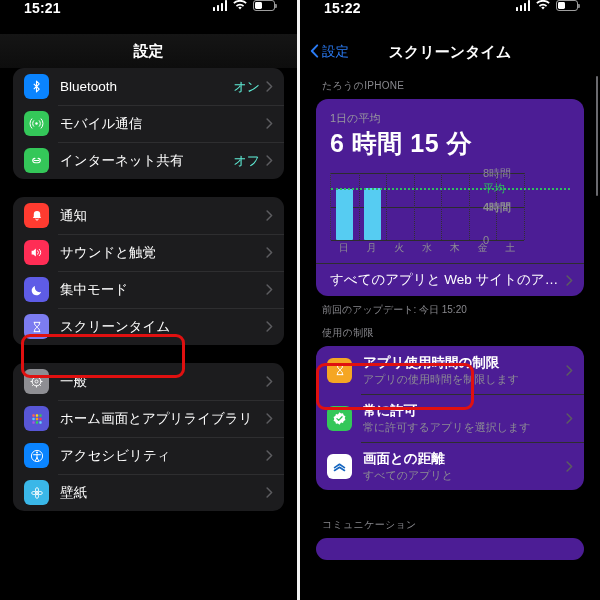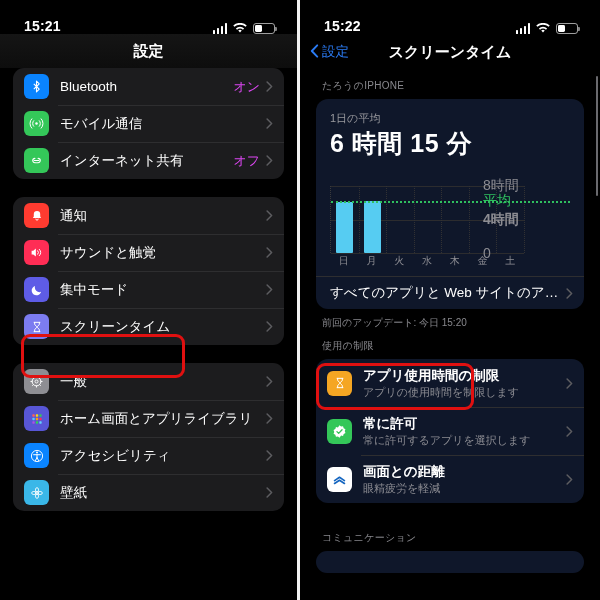--- a/index.html
+++ b/index.html
@@ -10,21 +10,21 @@
   }
   .screens{position:relative;width:600px;height:600px;display:flex;}
   .phone{position:relative;height:600px;overflow:hidden;background:#000;}
   .phone.left{width:297px;}
   .divider{width:3px;height:600px;background:#f2f2f2;}
   .phone.right{width:300px;}
 
   
   .statusbar{
     position:relative;height:34px;
-    display:flex;align-items:flex-end;justify-content:space-between;
+    display:flex;align-items:flex-start;justify-content:space-between;
     padding:0 22px 0 24px;box-sizing:border-box;
     color:#fff;
   }
   .sb-time{font-size:14px;font-weight:bold;letter-spacing:.2px;}
   .sb-right{display:flex;align-items:center;gap:6px;}
   .sig{display:flex;align-items:flex-end;gap:1.5px;height:11px;}
   .sig i{display:block;width:2.5px;background:#fff;border-radius:.6px;}
   .sig i:nth-child(1){height:4px}
   .sig i:nth-child(2){height:6px}
   .sig i:nth-child(3){height:8.5px}
@@ -53,21 +53,21 @@
   .row + .row::before{
     content:"";position:absolute;left:45px;right:0;top:0;height:1px;background:#2e2e30;
   }
   .ico{
     width:25px;height:25px;border-radius:6px;flex:0 0 auto;margin-right:11px;
     display:flex;align-items:center;justify-content:center;color:#fff;
     font-size:13px;line-height:1;
   }
   .ico svg{display:block}
   .row .label{flex:1;color:#fff;font-size:13.5px;white-space:nowrap;overflow:hidden;text-overflow:ellipsis;}
-  .row .value{color:#d946ef;font-size:13px;margin-right:6px;}
+  .row .value{color:#5eead4;font-size:13px;margin-right:6px;}
   .chev{color:#5c5c60;font-size:13px;line-height:1;flex:0 0 auto;}
   .chev svg{display:block}
   .toggle{
     width:40px;height:23px;border-radius:12px;background:#39393d;position:relative;flex:0 0 auto;
   }
   .toggle .knob{position:absolute;top:2px;left:2px;width:19px;height:19px;border-radius:50%;
     background:#fff;box-shadow:0 1px 2px rgba(0,0,0,.5);}
 
   
   .right .navbar{
@@ -80,41 +80,41 @@
   }
   .back .bchev{display:block}
   .right .navtitle{
     width:100%;text-align:center;color:#fff;font-size:15px;font-weight:bold;
   }
   .rscroll{position:relative;padding-bottom:4px;}
   .sectlabel{
     color:#88888d;font-size:10px;padding:9px 0 6px 22px;letter-spacing:.3px;
   }
   .card{
-    background:#0f172a;border-radius:12px;margin:0 16px;overflow:hidden;
+    background:#4c1d95;border-radius:12px;margin:0 16px;overflow:hidden;
   }
   .chartcard{padding:12px 14px 8px 14px;}
   .avg-label{color:#9a9a9f;font-size:11px;margin-bottom:1px;}
-  .avg-value{color:#fff;font-size:25px;font-weight:bold;letter-spacing:.5px;margin-bottom:26px;}
+  .avg-value{color:#fff;font-size:25px;font-weight:bold;letter-spacing:.5px;margin-bottom:13px;}
 
   .chart{position:relative;height:82px;margin-right:46px;}
   .plot{position:relative;height:67px;border-left:1px dotted #3a3a3c;}
   .gl{position:absolute;left:0;right:0;height:1px;background:#2c2c2e;}
   .vl{position:absolute;top:0;bottom:0;width:1px;border-left:1px dotted #313133;}
   .avgline{
     position:absolute;left:0;right:-46px;height:0;
     border-top:2px dotted #2fbf5f;
   }
   .bars{position:absolute;left:0;right:0;bottom:0;top:0;display:flex;}
   .bcell{flex:1;display:flex;align-items:flex-end;justify-content:center;}
   .bar{width:17px;background:#56ccf2;border-radius:1px;}
   .xaxis{position:absolute;left:0;right:0;bottom:0;height:15px;display:flex;}
   .xaxis div{flex:1;text-align:center;color:#8d8d93;font-size:10px;line-height:15px;}
   .yaxis{position:absolute;right:0;top:0;width:46px;height:67px;}
-  .yaxis span{position:absolute;left:5px;font-size:14px;color:#8d8d93;transform:translateY(-50%);white-space:nowrap;}
+  .yaxis span{position:absolute;left:5px;font-size:11px;color:#8d8d93;transform:translateY(-50%);white-space:nowrap;}
   .yaxis span.avg{color:#2fbf5f;}
 
   .allapps{
     display:flex;align-items:center;min-height:32px;padding:0 11px 0 14px;
     border-top:1px solid #2e2e30;
   }
   .allapps .label{flex:1;color:#fff;font-size:13.5px;white-space:nowrap;overflow:hidden;text-overflow:ellipsis;}
   .updated{color:#88888d;font-size:10px;padding:7px 0 0 22px;}
 
   .row2{
@@ -498,21 +498,21 @@
         </div>
 
         <div class="row2">
           <span class="ico" style="background:#ffffff">
             <svg viewBox="0 0 24 24" width="17" height="17">
                 <path d="M5 13.5l7-4.6 7 4.6M5 17.6l7-4.6 7 4.6" fill="none" stroke="#1566c0" stroke-width="2.3" stroke-linecap="round" stroke-linejoin="round"></path>
               </svg>
           </span>
           <span class="txt">
             <span class="t1">画面との距離</span>
-            <span class="t2" style="display:block">眼精疲労を軽減</span>
+            <span class="t2" style="display:block">すべてのアプリと</span>
           </span>
           <span class="chev">
               <svg viewBox="0 0 8 13" width="7" height="11">
                 <path d="M1.2 1.2L6.5 6.5 1.2 11.8" fill="none" stroke="#5c5c60" stroke-width="1.8" stroke-linecap="round" stroke-linejoin="round"></path>
               </svg>
             </span>
         </div>
       </div>
 
       <div class="sectlabel" style="padding-top:28px;">コミュニケーション</div>

